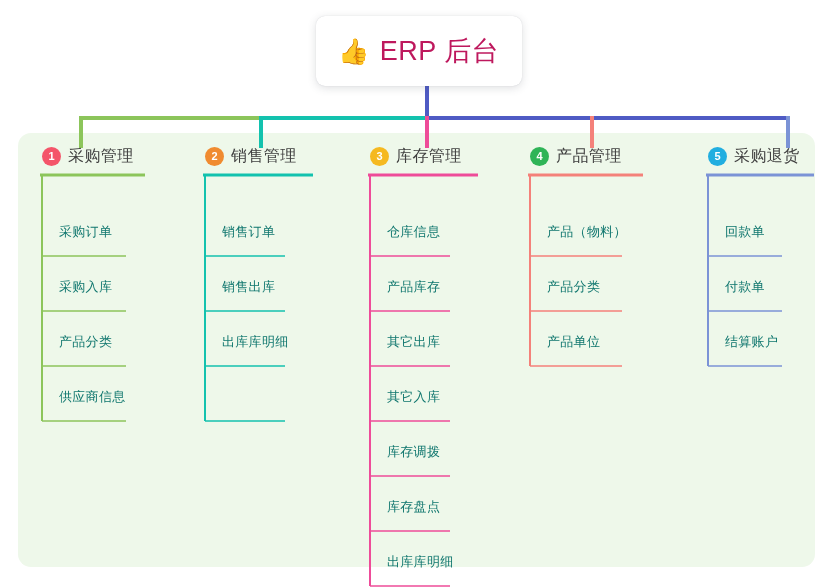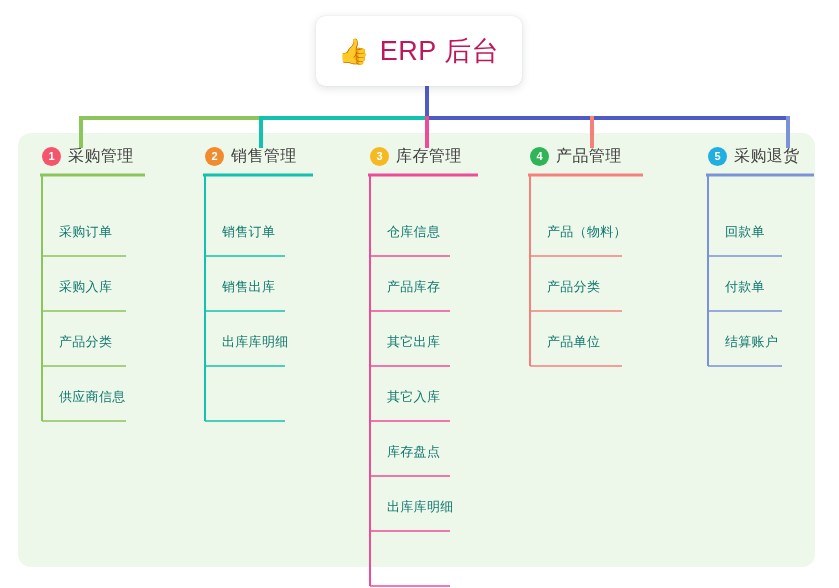--- a/index.html
+++ b/index.html
@@ -235,20 +235,23 @@
           <div class="leaf">
             <span class="leaf-label">产品库存</span>
           </div>
           <div class="leaf">
             <span class="leaf-label">其它出库</span>
           </div>
           <div class="leaf">
             <span class="leaf-label">其它入库</span>
           </div>
           <div class="leaf">
+            <span class="leaf-label">库存调拨</span>
+          </div>
+          <div class="leaf">
             <span class="leaf-label">库存盘点</span>
           </div>
           <div class="leaf">
             <span class="leaf-label">出库库明细</span>
           </div>
         </div>
       </div>
       <div class="branch" style="left: 528px;">
         <div class="branch-head">
           <span class="badge" style="background: rgb(47, 180, 87);">4</span>

